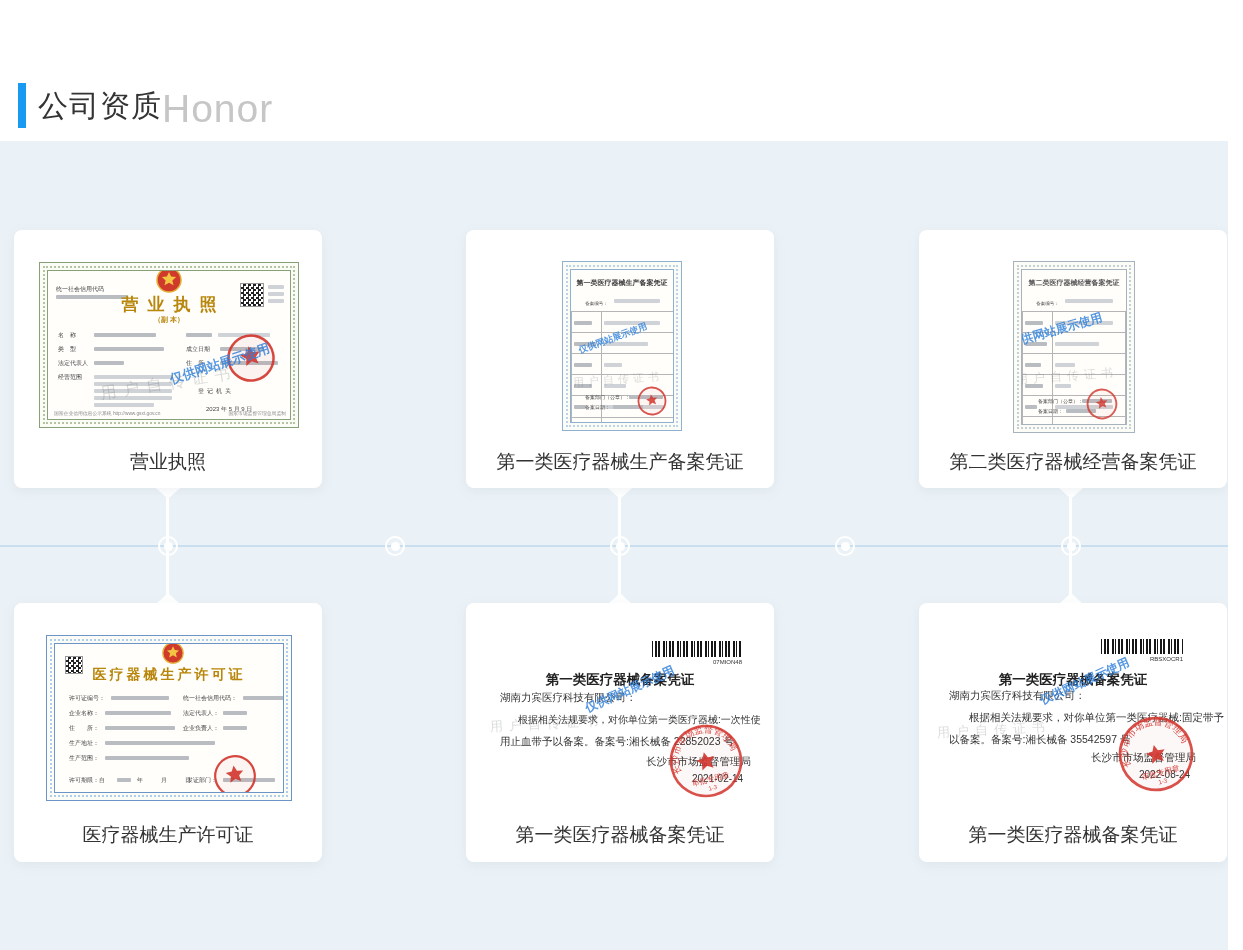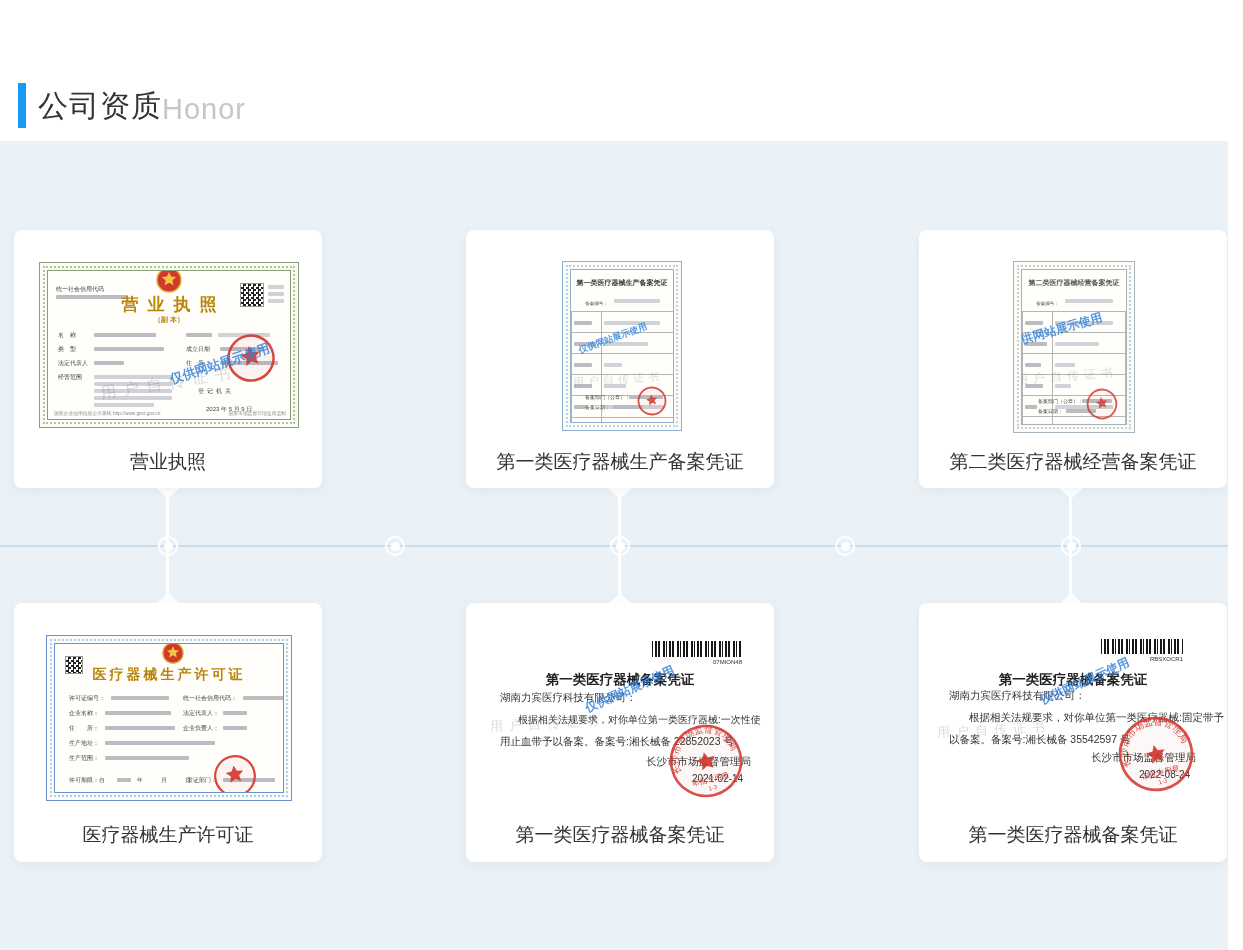--- a/index.html
+++ b/index.html
@@ -4,21 +4,21 @@
 <style>
   * { margin:0; padding:0; box-sizing:border-box; }
   html,body { width:1243px; height:950px; overflow:hidden; background:#fff;
               font-family:"Liberation Sans", sans-serif; }
   #page { position:relative; width:1228px; height:950px; background:#15803d; overflow:hidden; }
 
   
   .hdr { position:absolute; left:0; top:0; width:100%; height:141px; background:#fff; }
   .hdr-bar { position:absolute; left:18px; top:83px; width:8px; height:45px; background:#1899f2; }
   .hdr-title { position:absolute; left:38px; top:86px; font-size:30px; color:#333; letter-spacing:1px; }
-  .hdr-sub { position:absolute; top:93px; font-size:29px; color:#c6c6c6; letter-spacing:1px; }
+  .hdr-sub { position:absolute; top:87px; font-size:39px; color:#c6c6c6; letter-spacing:1px; }
 
   
   .section { position:absolute; left:0; top:141px; width:1243px; height:809px; background:#ebf2f7; }
 
   
   .t-line { position:absolute; left:0; top:404px; width:1243px; height:2px; background:#c9dff0; }
   .t-dot { position:absolute; top:395px; width:20px; height:20px; border:2.5px solid #fff; border-radius:50%; }
   .t-dot span { position:absolute; left:50%; top:50%; width:9px; height:9px; margin:-4.5px 0 0 -4.5px; background:#fff; border-radius:50%; }
   .v-line { position:absolute; top:356px; width:3px; height:99px; background:#fff; }
   .tri-down { position:absolute; top:347px; width:0; height:0; border-left:12px solid transparent; border-right:12px solid transparent; border-top:11px solid #fff; }

